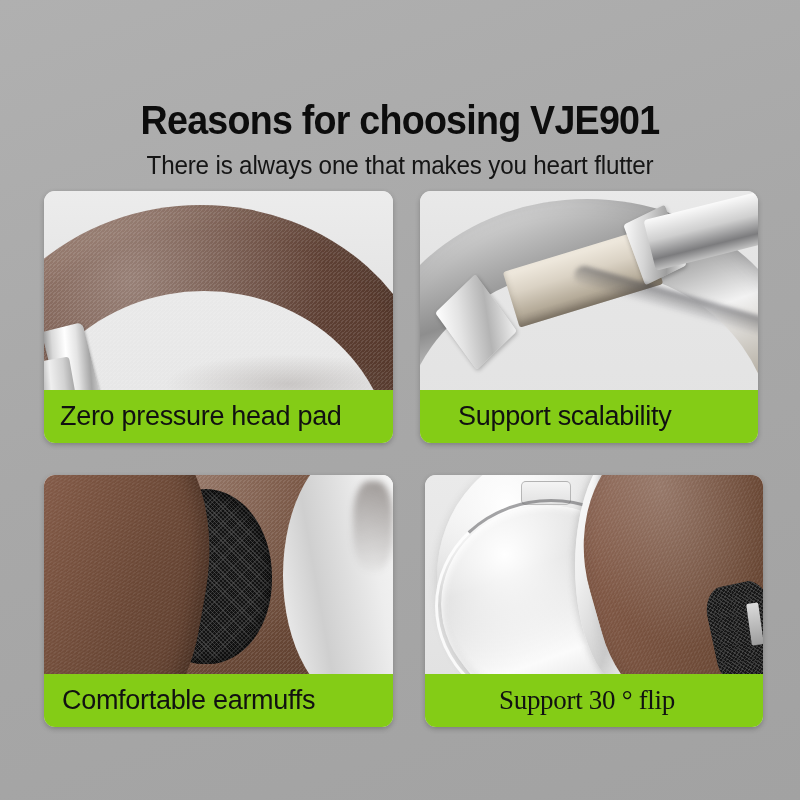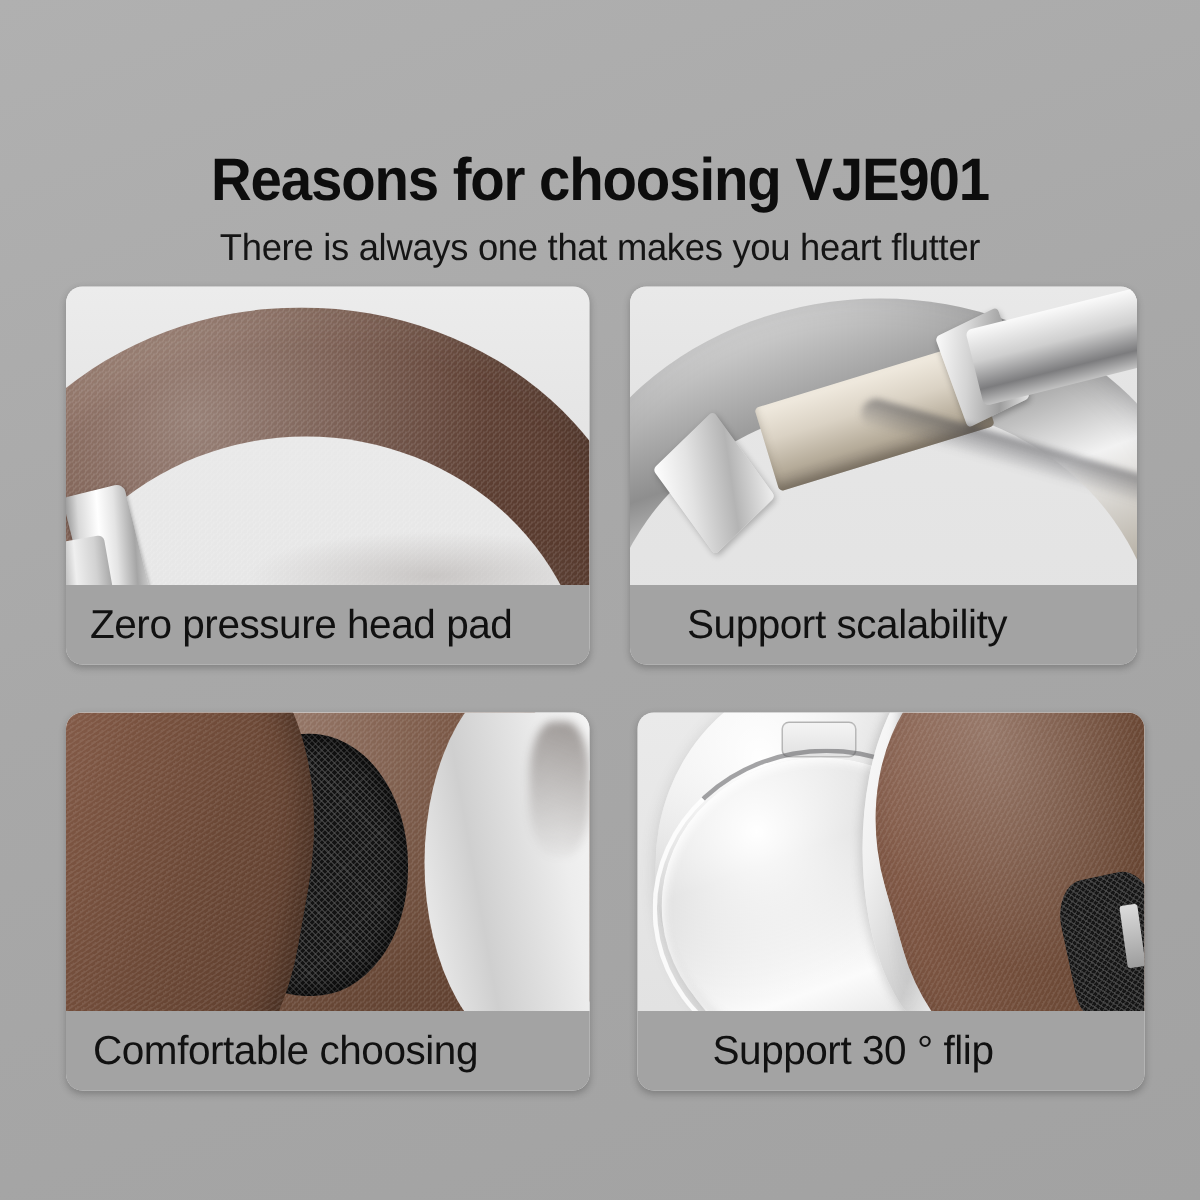--- a/index.html
+++ b/index.html
@@ -79,36 +79,36 @@
     left: 0; top: 0; right: 0;
     height: 199px;
     overflow: hidden;
     background: #e4e4e4;
   }
 
   .label-band {
     position: absolute;
     left: 0; right: 0; bottom: 0;
     height: 53px;
-    background: #a3a3a3;
+    background: #84cc16;
     display: flex;
     align-items: flex-end;
   }
   .label-text {
     width: 100%;
     font-size: 27px;
     color: #111111;
     line-height: 53px;
     letter-spacing: -0.3px;
     white-space: nowrap;
   }
   .c-tl .label-text { padding-left: 16px; text-align: left; }
   .c-bl .label-text { padding-left: 18px; text-align: left; }
   .c-tr .label-text { padding-left: 38px; text-align: left; }
-  .c-br .label-text { padding-left: 50px; text-align: left; }
+  .c-br .label-text { padding-left: 74px; text-align: left; font-family: Liberation Serif, serif; }
 
   
   .p1 { background: linear-gradient(180deg,#ececec 0%, #e3e3e3 60%, #dcdcdc 100%); }
   .p1 .arch-outer {
     position: absolute;
     left: -78px;
     top: 14px;
     width: 470px;
     height: 420px;
     border-radius: 50%;
@@ -515,21 +515,21 @@
         <div class="pad-ring"></div>
         <div class="pad-grain"></div>
         <div class="mesh"></div>
         <div class="mesh-bar"></div>
         <div class="headband-strip"></div>
         <div class="band-grain"></div>
         <div class="right-gloss"></div>
         <div class="right-dark"></div>
       </div>
       <div class="label-band">
-        <div class="label-text">Comfortable choosing</div>
+        <div class="label-text">Comfortable earmuffs</div>
       </div>
     </div>
 
     <div class="card c-br">
       <div class="photo p4">
         <div class="cup-body"></div>
         <div class="top-button"></div>
         <div class="cup-rim"></div>
         <div class="cup-face"></div>
         <div class="yoke"></div>

